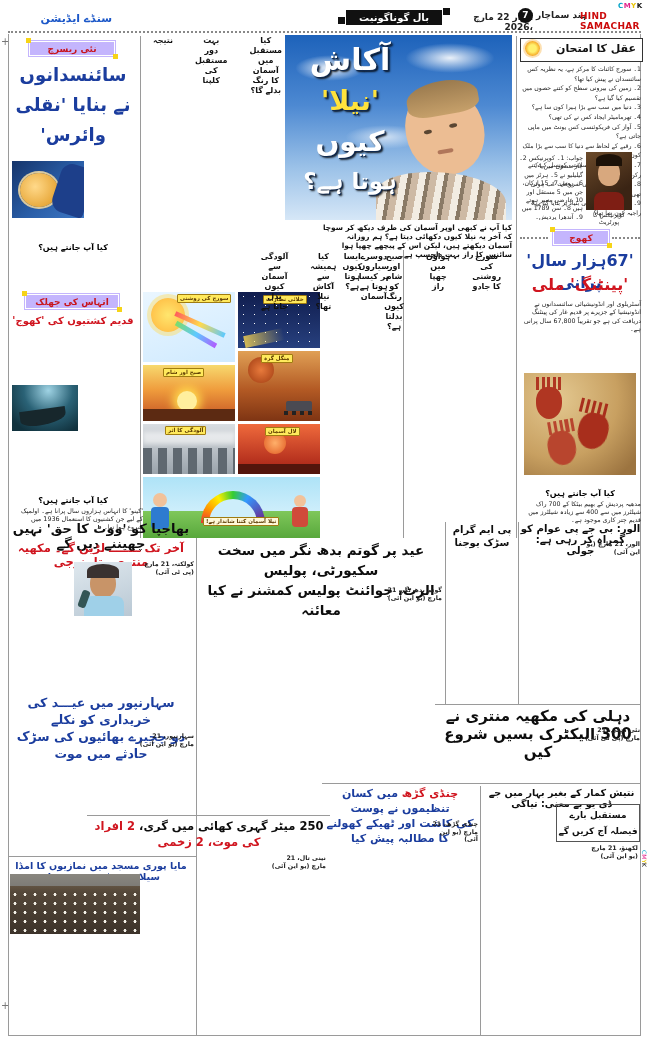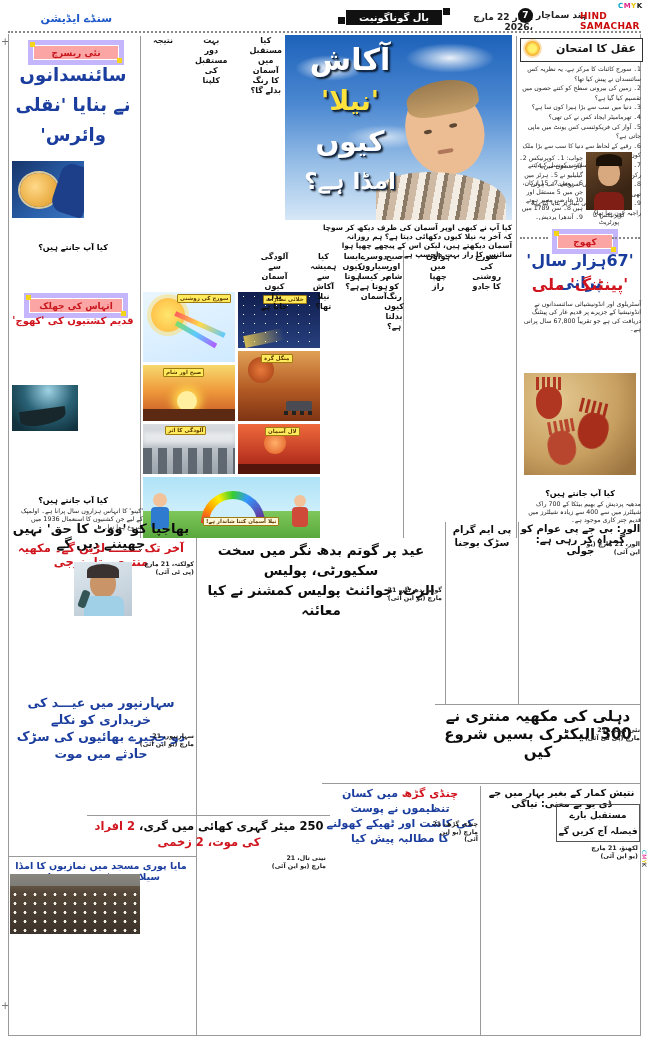--- a/index.html
+++ b/index.html
@@ -10,21 +10,21 @@
   .ctr{text-align:center;}
   
   .fill{background:repeating-linear-gradient(to bottom,#4a4a4a 0 1.4px,transparent 1.4px 4.3px);
         opacity:.78;}
   .fill.lt{opacity:.55;}
   .col{display:flex;gap:11px;}
   .sub{font-size:8px;font-weight:bold;color:#111;text-align:center;line-height:10px;}
   .dateline{font-size:6.3px;font-weight:bold;color:#222;line-height:7.5px;text-align:right;}
   .vr{background:#9a9a9a;width:1px;}
   .hrline{background:#9a9a9a;height:1px;}
-  .tagbox{border:5px solid #c4b5fd;background:#fca5a5;display:flex;align-items:center;justify-content:center;
+  .tagbox{border:1px solid #c4b5fd;background:#c4b5fd;display:flex;align-items:center;justify-content:center;
           font-weight:bold;color:#c8161d;position:absolute;box-shadow:0 0 0 1px #fff inset;text-align:right;}
   .tagbox .sq{position:absolute;width:5px;height:5px;background:#f6d417;}
   .dotrule{border-top:2px dotted #888;position:absolute;}
   .headline-blue{color:#1b3d9e;font-weight:bold;}
   .headline-red{color:#d0151f;font-weight:bold;}
   .headline-blk{color:#0d0d0d;font-weight:bold;}
   .shadowed{text-shadow:1px 1px 0 #102a50,2px 2px 2px rgba(0,0,0,.85);}
   .caption{font-size:6px;color:#222;}
   .photo{overflow:hidden;position:absolute;}
   .chip{position:absolute;background:#ffe95c;border:1px solid #a07c10;color:#5c3a00;
@@ -198,21 +198,21 @@
       <div class="abs" style="left:44px;top:38px;width:8px;height:4px;border-radius:50%;background:#5a4632;"></div>
       <div class="abs" style="left:28px;top:62px;width:16px;height:4px;border-radius:2px;background:#b0765a;"></div>
     </div>
     <div class="abs" style="right:6px;bottom:-4px;width:130px;height:52px;border-radius:40% 60% 0 0;
          background:repeating-linear-gradient(100deg,#cdb9a4 0 7px,#f2ece2 7px 14px,#8a7a66 14px 18px);"></div>
 
     <div class="abs rtl" style="left:6px;top:4px;width:118px;text-align:center;">
       <div class="shadowed" style="color:#fff;font-size:30px;font-weight:bold;line-height:42px;">آکاش</div>
       <div class="shadowed" style="color:#ffe33c;font-size:27px;font-weight:bold;line-height:40px;">'نیلا'</div>
       <div class="shadowed" style="color:#fff;font-size:28px;font-weight:bold;line-height:42px;">کیوں</div>
-      <div class="shadowed" style="color:#fff;font-size:23px;font-weight:bold;line-height:36px;">امڈا ہے؟</div>
+      <div class="shadowed" style="color:#fff;font-size:23px;font-weight:bold;line-height:36px;">ہوتا ہے؟</div>
     </div>
   </div>
 
   <div class="abs rtl" style="left:322px;top:223px;width:190px;font-size:7.4px;font-weight:bold;line-height:9px;color:#111;">کیا آپ نے کبھی اوپر آسمان کی طرف دیکھ کر سوچا کہ آخر یہ نیلا کیوں دکھائی دیتا ہے؟ ہم روزانہ آسمان دیکھتے ہیں، لیکن اس کے پیچھے چھپا ہوا سائنس کا راز بہت دلچسپ ہے۔</div>
 
   <div class="abs col rtl" style="left:322px;top:252px;width:78px;">
     <div class="fill" style="height:42px;"></div>
     <div class="sub">دوسرے سیاروں پر کیسا ہوتا ہے آسمان</div>
     <div class="fill" style="height:36px;"></div>
     <div class="sub">کیا ہمیشہ سے آکاش نیلا تھا؟</div>

